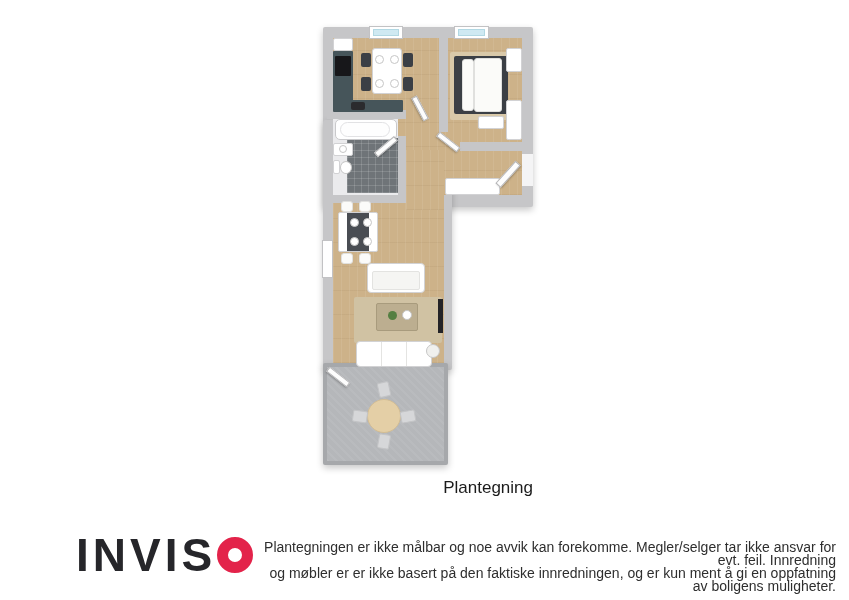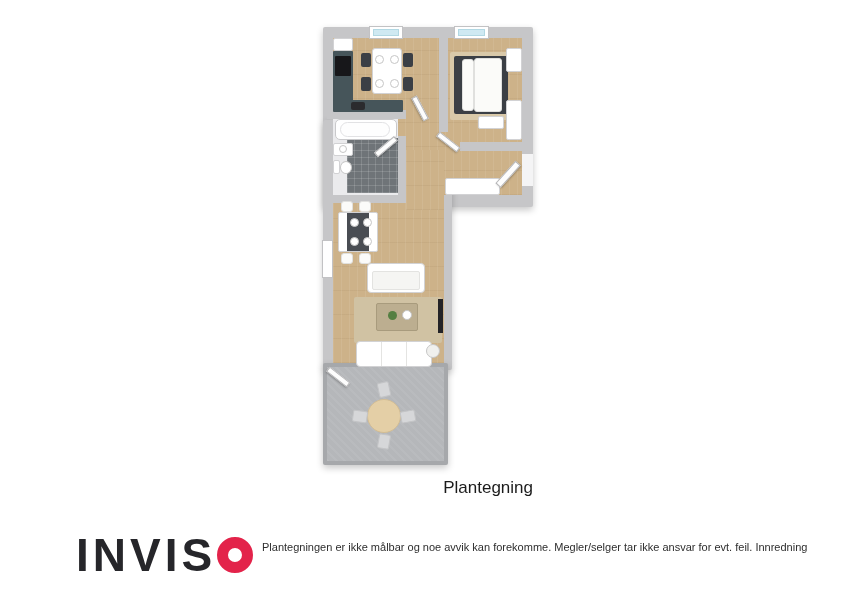--- a/index.html
+++ b/index.html
@@ -22,21 +22,21 @@
   .soft-furn{background:#fbfbf9;border:1px solid #e0e0de;border-radius:3px;box-sizing:border-box;}
   .dark-furn{background:#3b3f45;border-radius:2px;}
   .door{background:#fdfdfd;border:1px solid #b4b4b6;box-shadow:0 1px 2px rgba(0,0,0,.25);box-sizing:border-box;}
   .plate{background:#ffffff;border:1px solid #c6c6c6;border-radius:50%;box-sizing:border-box;}
   .win-frame{background:#ffffff;border:1px solid #c2c2c4;box-sizing:border-box;}
   .win-glass{position:absolute;background:#cfe9f2;border:1px solid #b2d8e3;box-sizing:border-box;}
   .caption{font-size:17px;color:#1b1b1b;text-align:right;}
   .logo{display:flex;align-items:center;}
   .logo-letters{font-size:46px;font-weight:bold;letter-spacing:4px;line-height:1;}
   .logo-ring{display:inline-block;width:36px;height:36px;border:11px solid #e3234a;border-radius:50%;box-sizing:border-box;margin-left:1px;}
-  .disclaimer{font-size:11px;line-height:13px;color:#2e2e2e;text-align:left;}
+  .disclaimer{font-size:14px;line-height:13px;color:#2e2e2e;text-align:right;}
 </style>
 </head>
 <body>
 
 <div class="stage">
 
   <div class="abs" style="left:0;top:0;width:849px;height:600px;">
 
     <div class="abs shell" style="left:323px;top:27px;width:210px;height:180px;"></div>
     <div class="abs shell" style="left:323px;top:120px;width:129px;height:250px;"></div>
@@ -132,15 +132,16 @@
 
   <div class="abs caption" style="left:323px;top:478px;width:210px;">Plantegning</div>
 
   <div class="abs logo" style="left:76px;top:532px;height:46px;">
     <span class="logo-letters" style="color: rgb(38, 38, 42);">INVIS</span>
     <span class="logo-ring" style="border-color: rgb(227, 35, 74);"></span>
   </div>
 
   <div class="abs disclaimer" style="left:262px;top:541px;width:574px;">
     <div>Plantegningen er ikke målbar og noe avvik kan forekomme. Megler/selger tar ikke ansvar for evt. feil. Innredning</div>
+    <div>og møbler er er ikke basert på den faktiske innredningen, og er kun ment å gi en oppfatning av boligens muligheter.</div>
   </div>
 
 </div>
 
 </body></html>

